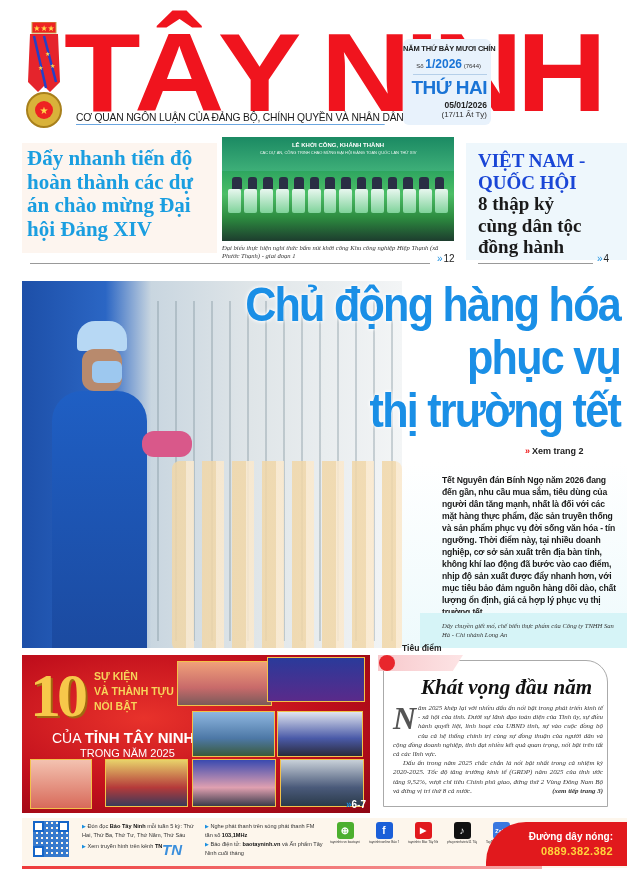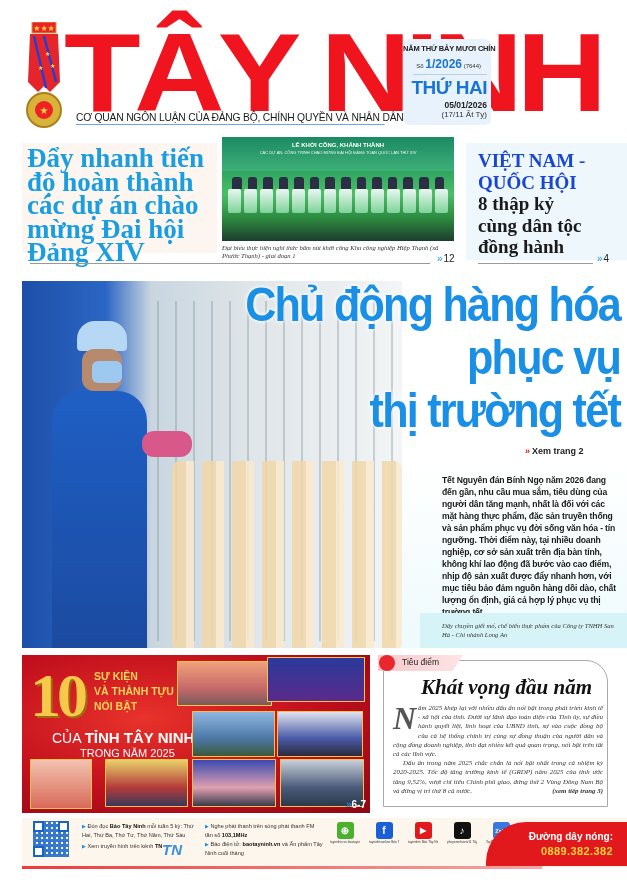--- a/index.html
+++ b/index.html
@@ -12,21 +12,21 @@
 .issue-box{left:403px;top:39px;width:88px;height:86px;background:#e8f2fc;border-radius:6px;padding:5px 4px 17px 0;text-align:right}
 .issue-year{font-size:7.5px;font-weight:700;color:#222;white-space:nowrap;letter-spacing:-.2px}
 .issue-no{font-size:6px;color:#333;margin-top:4px;padding-right:6px}
 .issue-no b{font-size:12px;color:#1a74d6;font-weight:700}
 .issue-line{height:1px;background:#b5cfe9;margin:3px 0 3px 10px}
 .issue-day{font-size:19px;font-weight:900;color:#1a74d6;line-height:19px;letter-spacing:-.5px}
 .issue-date{font-size:8.5px;font-weight:700;color:#222;margin-top:3px}
 .issue-lunar{font-size:8px;color:#333}
 
 .story1-bg{left:22px;top:143px;width:195px;height:110px;background:#fdf5ef}
-.story1-title{left:27px;top:147px;width:190px;font-family:"Liberation Serif",serif;font-weight:700;color:#1a9ee0;font-size:27px;line-height:23.5px}
+.story1-title{left:27px;top:147px;width:190px;font-family:"Liberation Serif",serif;font-weight:700;color:#1a9ee0;font-size:21px;line-height:23.5px}
 .story1-photo{left:222px;top:137px;width:232px;height:104px;background:linear-gradient(180deg,#17774a 0%,#2aa35f 30%,#4cbe66 55%,#2c8a3f 78%,#1d3d2e 100%);overflow:hidden}
 .photo-banner{position:absolute;left:0;top:0;width:100%;height:34px;background:linear-gradient(180deg,#1b8a63,#3eaf78);color:#fff;text-align:center;font-size:6px;font-weight:700;padding-top:5px}
 .photo-banner span{display:block;font-size:4px;font-weight:400;opacity:.9;margin-top:2px}
 .podiums{position:absolute;left:6px;top:52px;right:6px;height:24px;display:flex;gap:3px}
 .podiums i{flex:1;background:linear-gradient(180deg,#e8f7ef,#7fd39a);border-radius:2px}
 .people{position:absolute;left:10px;top:40px;right:10px;height:12px;display:flex;gap:6px}
 .people i{flex:1;background:#2a2f45;border-radius:3px 3px 0 0}
 .story1-caption{left:222px;top:244px;width:230px;font-family:"Liberation Serif",serif;font-style:italic;font-size:6.6px;color:#333;line-height:8px}
 .page-ref{font-weight:400;color:#222;font-size:10px}
 .page-ref .chev{color:#1a8fe0;font-size:10px;margin-right:1px}
@@ -62,21 +62,21 @@
 .banner-cua{position:absolute;left:30px;top:74px;font-size:14px;color:#fff;font-weight:400;white-space:nowrap}
 .banner-cua b{color:#fff;font-weight:900;font-size:15px}
 .banner-year{position:absolute;left:58px;top:92px;font-size:11px;color:#fff;white-space:nowrap}
 .banner-photo{position:absolute;border:1.5px solid #f2c24a;background:linear-gradient(180deg,#345aa8,#6a7fb9 50%,#3a2d4b)}
 .banner-ref{position:absolute;right:4px;bottom:3px;font-size:10px;font-weight:700;color:#fff}
 .banner-ref .chev{color:#1a8fe0}
 
 .side-box{left:383px;top:660px;width:225px;height:147px;border:1px solid #aaa;border-radius:0 22px 0 0;background:#fff}
 .side-tag-bg{left:378px;top:655px;width:85px;height:16px;background:linear-gradient(90deg,#f7c9cc,#fde4e5);clip-path:polygon(0 0,100% 0,88% 100%,0 100%)}
 .side-tag-icon{left:379px;top:655px;width:16px;height:16px;border-radius:50%;background:#e8262c}
-.side-tag-label{left:402px;top:657px;font-size:8.5px;font-weight:400;color:#222}
+.side-tag-label{left:402px;top:643px;font-size:8.5px;font-weight:700;color:#222}
 .side-title{left:383px;top:675px;width:247px;text-align:center;font-family:"Liberation Serif",serif;font-style:italic;font-weight:700;font-size:21px;color:#111}
 .side-body{left:393px;top:703px;width:210px;font-family:"Liberation Serif",serif;font-style:italic;font-size:6.9px;line-height:9.2px;color:#333;text-align:justify}
 .dropcap{float:left;font-size:32px;line-height:28px;font-weight:700;color:#555;margin-right:2px;margin-top:1px}
 .side-body p+p{text-indent:10px}
 .side-more{font-weight:700;float:right}
 
 .footer{left:22px;top:818px;width:605px;height:50px;background:#fdf6ec}
 .footer-rule{left:22px;top:866px;width:520px;height:3px;background:linear-gradient(90deg,#ee3a3a,#f5a7a7)}
 .qr{left:33px;top:821px;width:36px;height:36px;background:
  repeating-linear-gradient(0deg,#1565c8 0 3px,transparent 3px 5px),repeating-linear-gradient(90deg,#1565c8 0 3px,transparent 3px 5px);opacity:.85}

